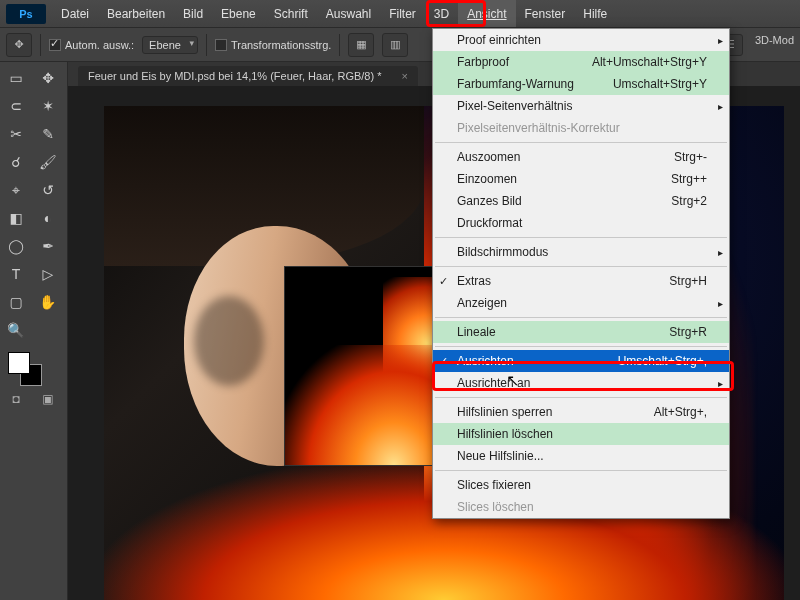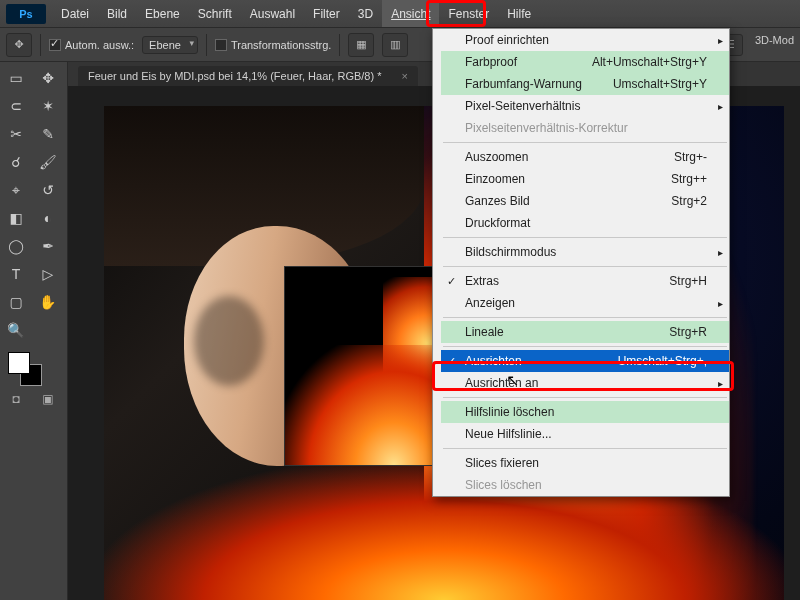--- a/index.html
+++ b/index.html
@@ -32,41 +32,42 @@
   .person { position:absolute; left:0; top:0; width:320px; height:494px; background: linear-gradient(135deg,#080808 0%, #201b18 40%, #0a0a0a 100%); }
   .hair { position:absolute; top:0; left:0; width:320px; height:160px; background: linear-gradient(#120d0a,#2a1f18); border-bottom-right-radius:60% 50%; }
   .face { position:absolute; top:120px; left:80px; width:190px; height:240px; background: linear-gradient(100deg,#e8c9ad 0%, #d6a883 40%, #8a5a3e 100%); border-radius:48% 52% 50% 50%; }
   .shadow { position:absolute; top:190px; left:90px; width:70px; height:90px; background: rgba(0,0,0,0.35); border-radius:50%; filter:blur(4px); }
   .fire-big { position:absolute; right:30px; top:-30px; width:420px; height:560px; background: radial-gradient(ellipse at 40% 70%, #ffd34a 0%, #ff7a18 20%, #dc2a02 40%, rgba(120,20,0,0.4) 60%, transparent 75%); filter:blur(2px); }
   .fire-band { position:absolute; left:0; bottom:0; width:100%; height:140px; background: radial-gradient(ellipse at 50% 100%, #ffcc33 0%, #ff6a00 25%, #c02000 50%, transparent 75%); }
   .inset { position:absolute; top:160px; left:180px; width:220px; height:200px; background:#000; border:1px solid #333; overflow:hidden; }
   .inset .flame { position:absolute; bottom:0; left:0; width:100%; height:120px; background: radial-gradient(ellipse at 50% 100%, #ffe08a 0%, #ff8a1a 25%, #d62a00 55%, transparent 80%); }
   .inset .flame2 { position:absolute; top:10px; right:10px; width:110px; height:110px; background: radial-gradient(circle at 40% 60%, #ffda6b 0%, #ff7a18 30%, #b42200 60%, transparent 80%); }
   
-  .dropdown-menu { position:absolute; top:28px; left:432px; width:298px; background:#f0f0f0; border:1px solid #8a8a8a; box-shadow:2px 4px 10px rgba(0,0,0,0.5); font-size:12px; color:#222; z-index:50;padding-left:8px; }
+  .dropdown-menu { position:absolute; top:28px; left:432px; width:298px; background:#f0f0f0; border:1px solid #8a8a8a; box-shadow:2px 4px 10px rgba(0,0,0,0.5); font-size:12px; color:#222; z-index:50; }
   .dm-row { height:22px; display:flex; align-items:center; padding:0 22px 0 24px; position:relative; }
   .dm-row.disabled { color:#969696; }
   .dm-row.highlight { background:#0a64c8; color:#fff; }
   .dm-row.green { background:#bfe6c9; }
   .dm-row.green.highlight { background:#0a64c8; color:#fff; }
   .dm-row .shortcut { margin-left:auto; }
   .dm-row .arrow { position:absolute; right:6px; font-size:10px; }
   .dm-row .chk { position:absolute; left:6px; font-size:11px; }
   .dm-sep { height:1px; background:#c8c8c8; margin:3px 2px; }
   .hl-red-item { position:absolute; border:3px solid #ff0000; border-radius:4px; pointer-events:none; z-index:60; }
   .cursor { position:absolute; z-index:70; font-size:16px; color:#000; text-shadow:0 0 2px #fff; }
   .right-icons { margin-left:auto; display:flex; gap:6px; }
   .right-icons .ob { width:26px; height:22px; background:#3a3a3a; border:1px solid #2a2a2a; border-radius:3px; display:flex; align-items:center; justify-content:center; color:#aaa; font-size:11px;}
 </style>
 </head>
 <body>
 
 <div class="menubar">
   <div class="ps-logo">Ps</div>
   <div class="menu-item">Datei</div>
+  <div class="menu-item">Bearbeiten</div>
   <div class="menu-item">Bild</div>
   <div class="menu-item">Ebene</div>
   <div class="menu-item">Schrift</div>
   <div class="menu-item">Auswahl</div>
   <div class="menu-item">Filter</div>
   <div class="menu-item">3D</div>
   <div class="menu-item open">Ansicht</div>
   <div class="menu-item">Fenster</div>
   <div class="menu-item">Hilfe</div>
 </div>
@@ -205,22 +206,26 @@
   <div class="dm-row green highlight">
       <span class="chk">✓</span>
       <span>Ausrichten</span>
       <span class="shortcut">Umschalt+Strg+,</span>
     </div>
   <div class="dm-row">
       <span>Ausrichten an</span>
       <span class="arrow">▸</span>
     </div>
   <div class="dm-sep"></div>
-  <div class="dm-row green">
-      <span>Hilfslinie löschen</span>
+  <div class="dm-row">
+      <span>Hilfslinien sperren</span>
+      <span class="shortcut">Alt+Strg+,</span>
+    </div>
+  <div class="dm-row green">
+      <span>Hilfslinien löschen</span>
     </div>
   <div class="dm-row">
       <span>Neue Hilfslinie...</span>
     </div>
   <div class="dm-sep"></div>
   <div class="dm-row">
       <span>Slices fixieren</span>
     </div>
   <div class="dm-row disabled">
       <span>Slices löschen</span>

